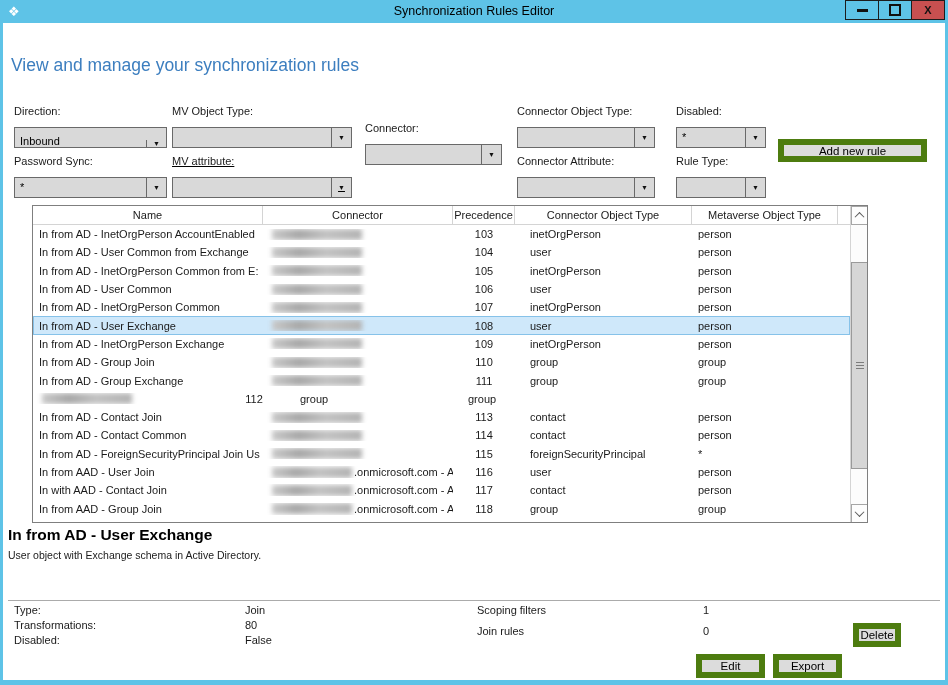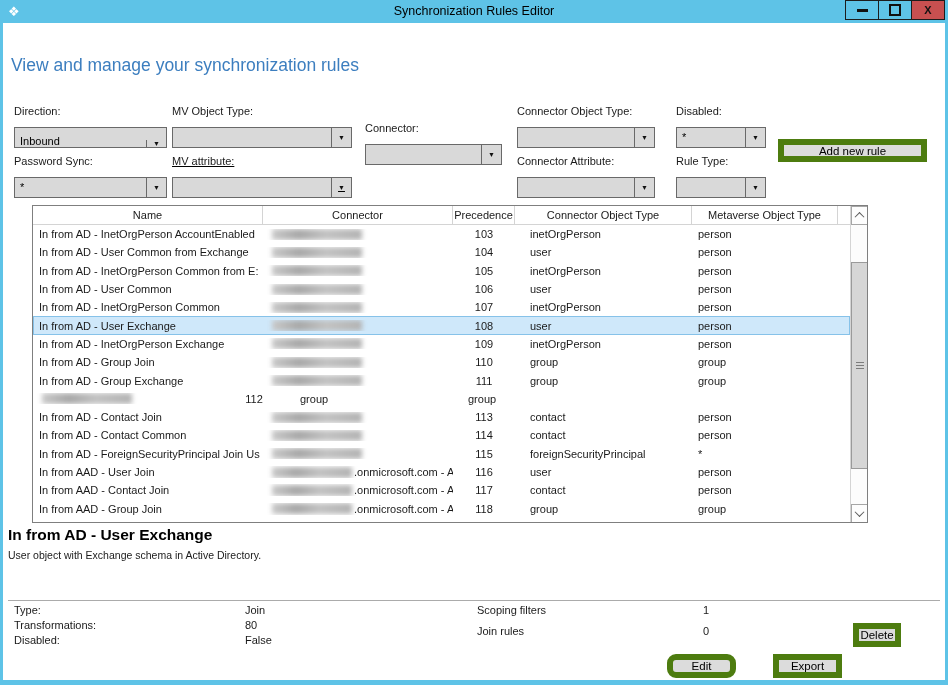--- a/index.html
+++ b/index.html
@@ -313,21 +313,21 @@
           <div class="td td-name">In from AAD - User Join</div>
           <div class="td td-conn">
             <span class="blur-blob" style="width: 80px;"></span>
             <span>.onmicrosoft.com - AAD</span>
           </div>
           <div class="td td-prec">116</div>
           <div class="td td-cot">user</div>
           <div class="td td-mot">person</div>
         </div>
         <div class="trow">
-          <div class="td td-name">In from AAD - Contact Join</div>
+          <div class="td td-name">In with AAD - Contact Join</div>
           <div class="td td-conn">
             <span class="blur-blob" style="width: 80px;"></span>
             <span>.onmicrosoft.com - AAD</span>
           </div>
           <div class="td td-prec">117</div>
           <div class="td td-cot">contact</div>
           <div class="td td-mot">person</div>
         </div>
         <div class="trow">
           <div class="td td-name">In from AAD - Group Join</div>
@@ -371,17 +371,17 @@
   <div class="abs prop-label" style="left:14px;top:619px;">Transformations:</div>
   <div class="abs prop-value" style="left:245px;top:619px;">80</div>
   <div class="abs prop-label" style="left:14px;top:634px;">Disabled:</div>
   <div class="abs prop-value" style="left:245px;top:634px;">False</div>
 
   <div class="abs prop-label" style="left:477px;top:604px;">Scoping filters</div>
   <div class="abs prop-value" style="left:703px;top:604px;">1</div>
   <div class="abs prop-label" style="left:477px;top:625px;">Join rules</div>
   <div class="abs prop-value" style="left:703px;top:625px;">0</div>
 
-  <div class="abs btn" style="left:667px;top:654px;width:69px;height:24px;border-radius:9px;">Edit</div>
+  <div class="abs btn" style="left:696px;top:654px;width:69px;height:24px;">Edit</div>
   <div class="abs btn" style="left:773px;top:654px;width:69px;height:24px;">Export</div>
   <div class="abs btn" style="left:853px;top:623px;width:48px;height:24px;">Delete</div>
 
 </div>
 
 </body></html>

